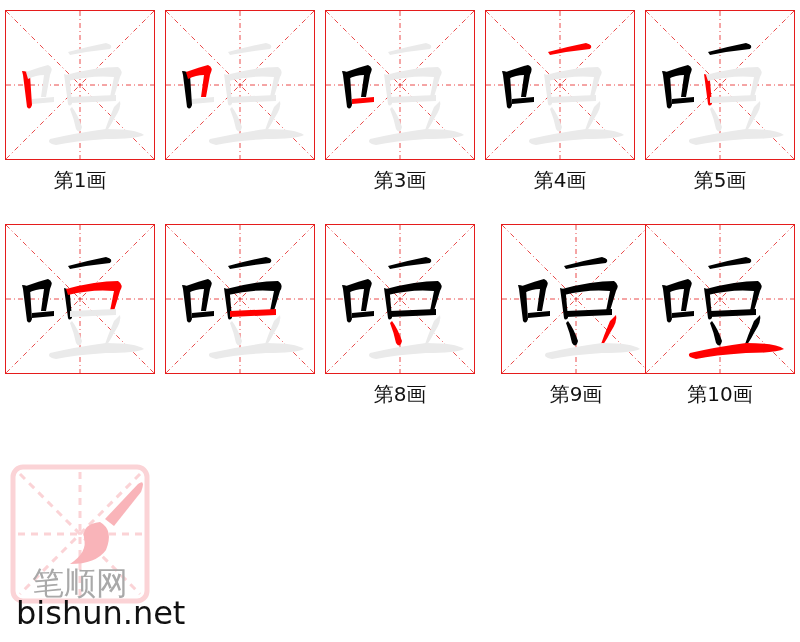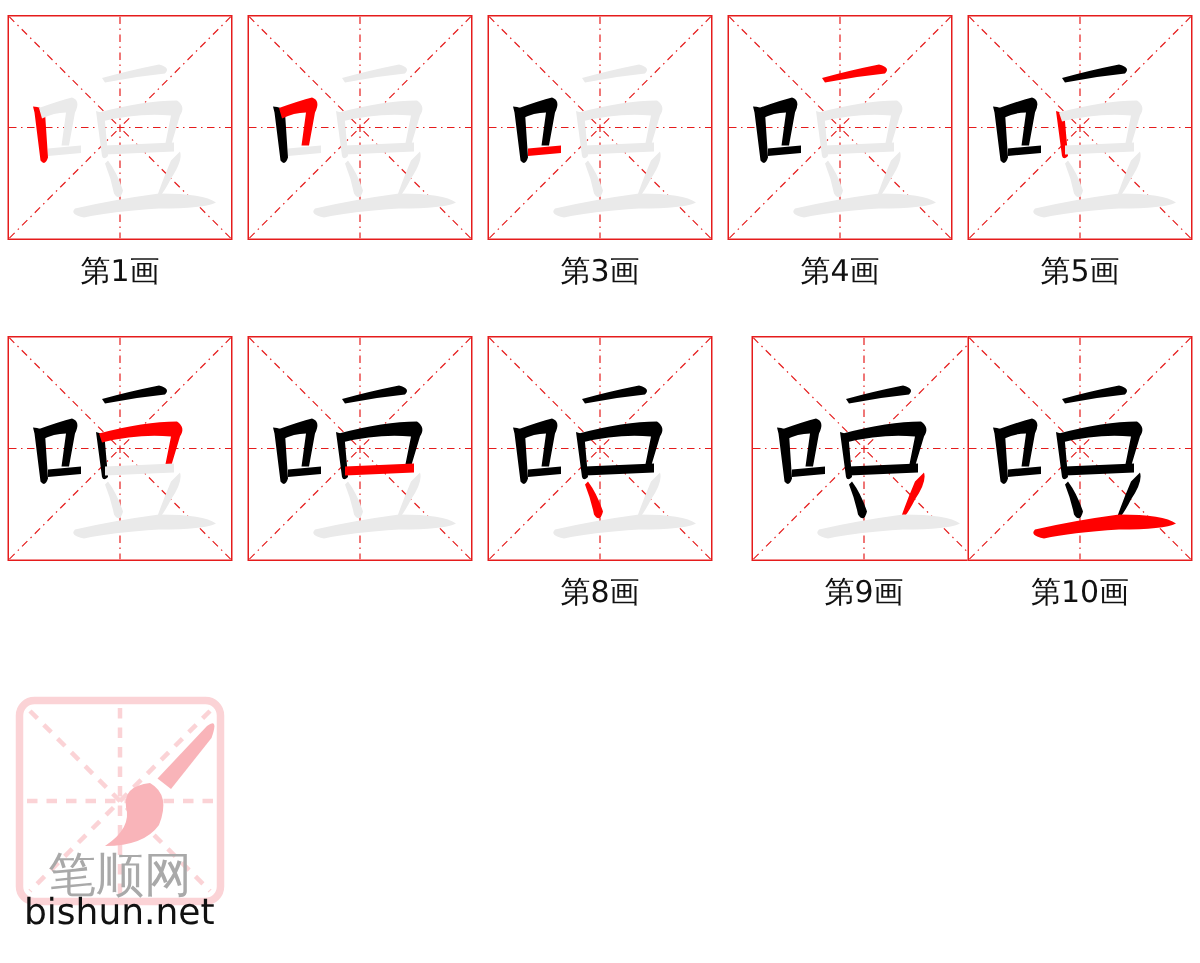--- a/index.html
+++ b/index.html
@@ -4,21 +4,21 @@
 <style>
   html, body { margin:0; padding:0; background:#ffffff; }
   body { width:800px; height:642px; position:relative; overflow:hidden;
          font-family:"DejaVu Sans", sans-serif; }
   .cell { position:absolute; width:150px; }
   .box { position:relative; width:148px; height:148px; border:1px solid #e51c1c; background:#fff; }
   .box svg { position:absolute; left:0; top:0; width:148px; height:148px; }
   .label { position:absolute; top:158px; left:0; width:150px; text-align:center;
            font-size:20px; color:#111; line-height:24px; }
   .logo { position:absolute; left:10px; top:443px; width:140px; height:140px;margin-top:21px; }
-  .site { position:absolute; left:16px; top:594px; font-size:24px; color:#111;
+  .site { position:absolute; left:16px; top:594px; font-size:32px; color:#111;
           font-family:"DejaVu Sans", sans-serif; }
 </style>
 </head>
 <body>
 
 <div id="grid">
     <div class="cell" style="left: 5px; top: 10px;">
       <div class="box">
         <svg viewBox="0 0 148 148">
           <line x1="0" y1="0" x2="148" y2="148" stroke="#e51c1c" stroke-width="0.8" stroke-dasharray="5,3,1,3"></line>

